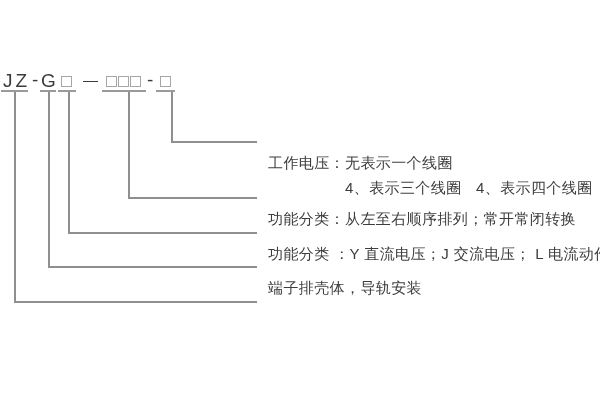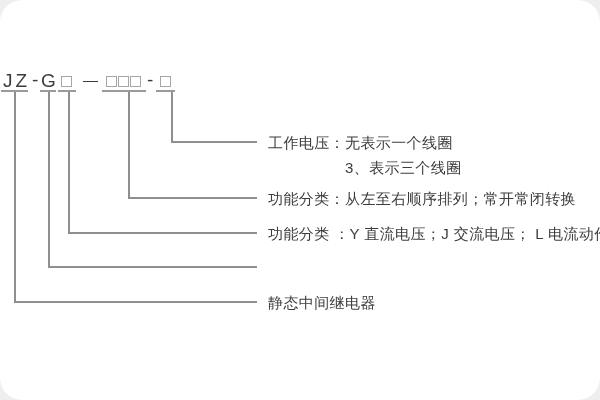--- a/index.html
+++ b/index.html
@@ -8,21 +8,20 @@
     --box:#a6a6a6;
     --bg:#ffffff;
   }
   html,body{margin:0;padding:0;background:#eee;}
   #canvas{
     position:relative;
     width:600px;height:400px;
     background:var(--bg);
     overflow:hidden;
     font-family:"Liberation Sans","DejaVu Sans",sans-serif;
-    border-radius:22px;
   }
   .code-char{
     position:absolute;
     font-size:19px;
     line-height:19px;
     color:var(--text);
     font-weight:500;
     white-space:pre;
   }
   .code-series{letter-spacing:3px;}
@@ -48,20 +47,21 @@
     height:1.5px;
     background:var(--line);
   }
   .label{
     position:absolute;
     font-size:15px;
     line-height:15px;
     letter-spacing:0.4px;
     color:var(--text);
     white-space:nowrap;
+    margin-top:20px;
   }
 </style>
 </head>
 <body>
 
 <div id="canvas">
 
   <span class="code-char code-series" style="left:3px;top:71px">JZ</span>
   <span class="code-char" style="left:32px;top:70px">-</span>
   <span class="code-char" style="left:41px;top:71px">G</span>
@@ -90,22 +90,23 @@
   <div class="vline" style="left:128px;top:92px;height:106px"></div>
   <div class="vline" style="left:171px;top:92px;height:50px"></div>
 
   <div class="hline" style="left:171px;top:141px;width:86px"></div>
   <div class="hline" style="left:128px;top:197px;width:129px"></div>
   <div class="hline" style="left:68px;top:232px;width:189px"></div>
   <div class="hline" style="left:48px;top:266px;width:209px"></div>
   <div class="hline" style="left:14px;top:301px;width:243px"></div>
 
   <span class="label" style="left:268px;top:135px">工作电压：无表示一个线圈</span>
-  <span class="label" style="left:345px;top:160px">3、表示三个线圈</span>
+  <span class="label" style="left:345px;top:160px">4、表示三个线圈</span>
+  <span class="label" style="left:476px;top:160px">4、表示四个线圈</span>
 
   <span class="label" style="left:268px;top:191px">功能分类：从左至右顺序排列；常开常闭转换</span>
 
   <span class="label" style="left:268px;top:226px">功能分类 ：Y 直流电压；J 交流电压； L 电流动作</span>
 
+  <span class="label" style="left:268px;top:260px">端子排壳体，导轨安装</span>
 
-  <span class="label" style="left:268px;top:295px">静态中间继电器</span>
 
 </div>
 
 </body></html>

